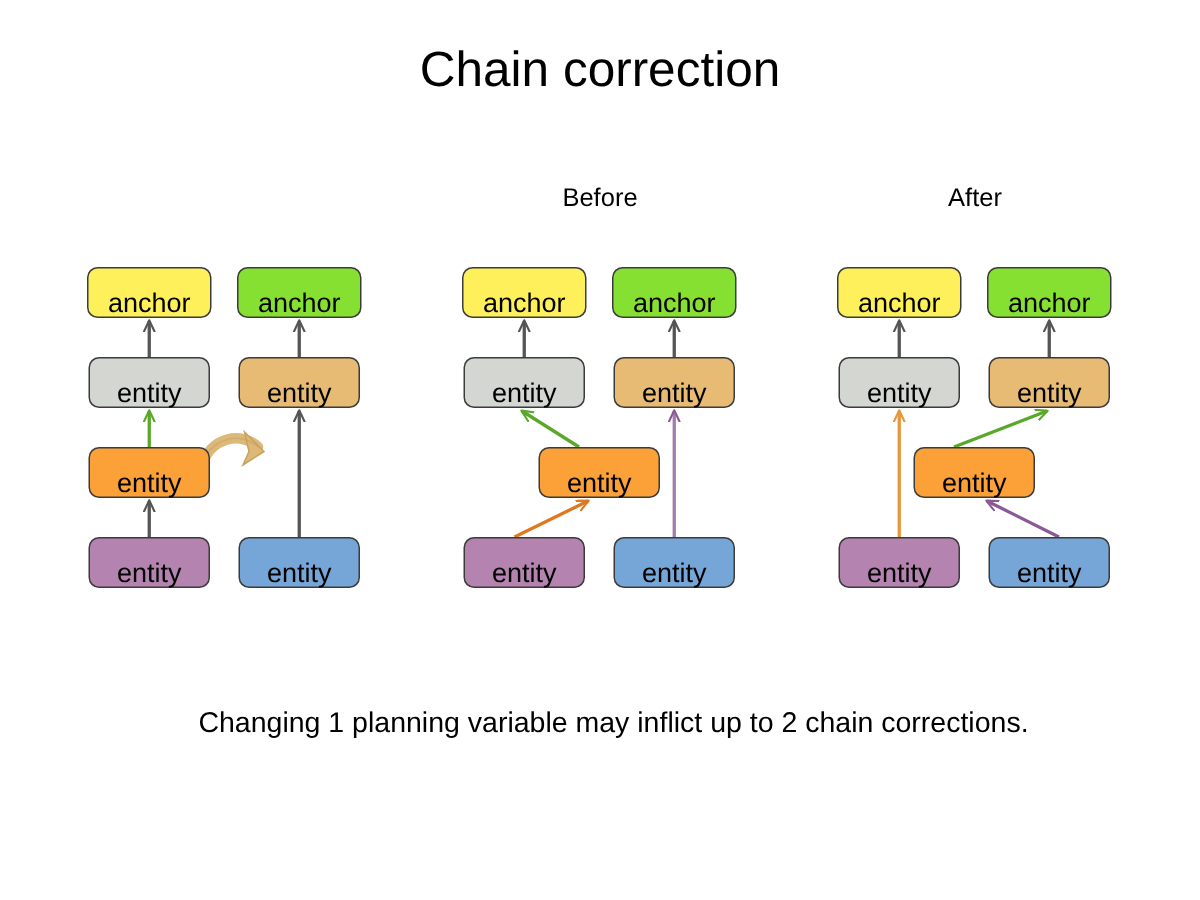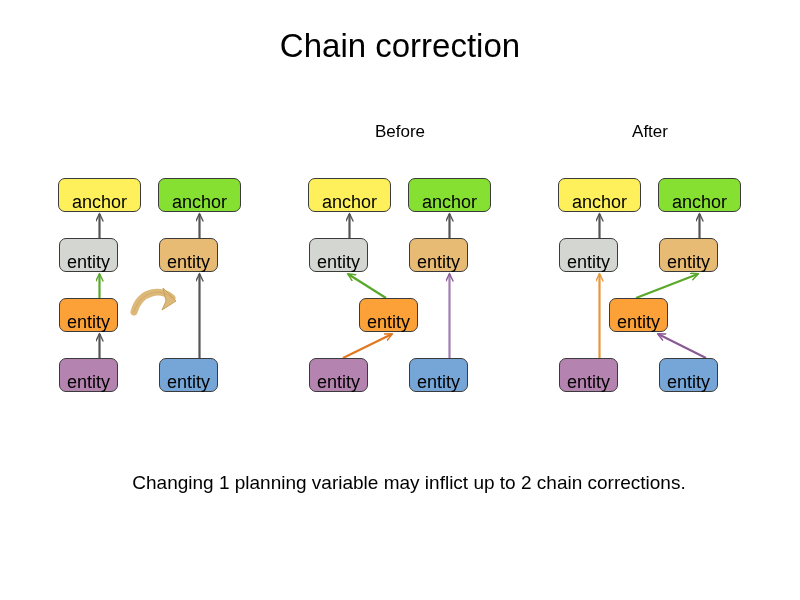--- a/index.html
+++ b/index.html
@@ -70,21 +70,21 @@
     display: flex;
     align-items: flex-end;
     justify-content: center;
     font-size: 18px;
     line-height: 18px;
     color: #000000;
     box-shadow: 0 0 0 0 rgba(0,0,0,0);
     z-index: 3;
   }
   .node.anchor { width: 83px; }
-  .node.entity { width: 59px; }
+  .node.entity { width: 81px; }
 
   .c-yellow { background: #fdf05a; }
   .c-green  { background: #86e032; }
   .c-grey   { background: #d3d6d1; }
   .c-tan    { background: #e8bb75; }
   .c-orange { background: #fba137; }
   .c-purple { background: #b583b0; }
   .c-blue   { background: #76a6d8; }
 
   

